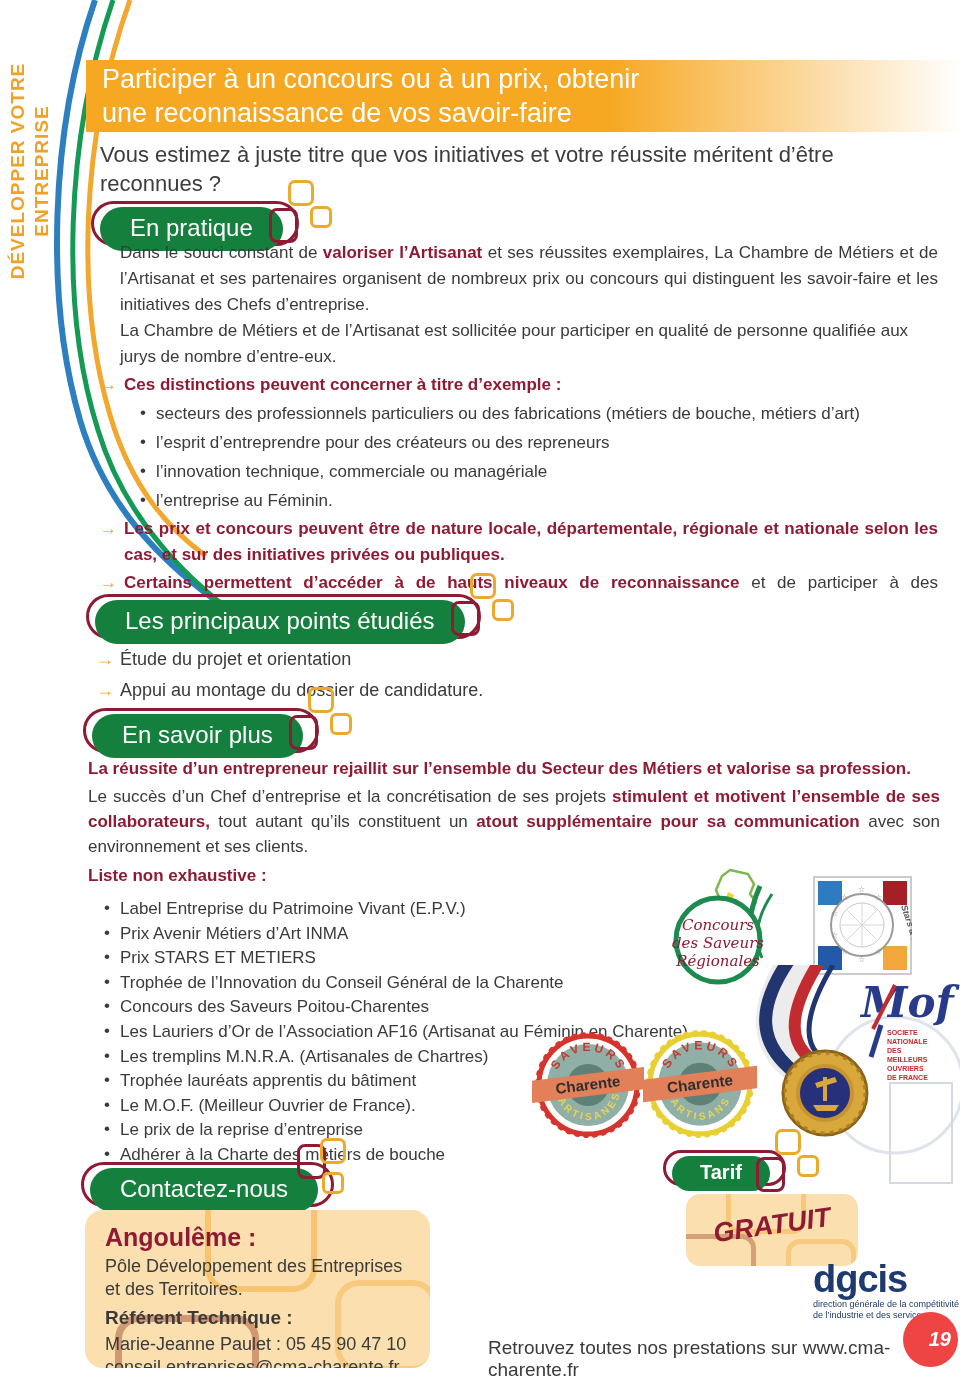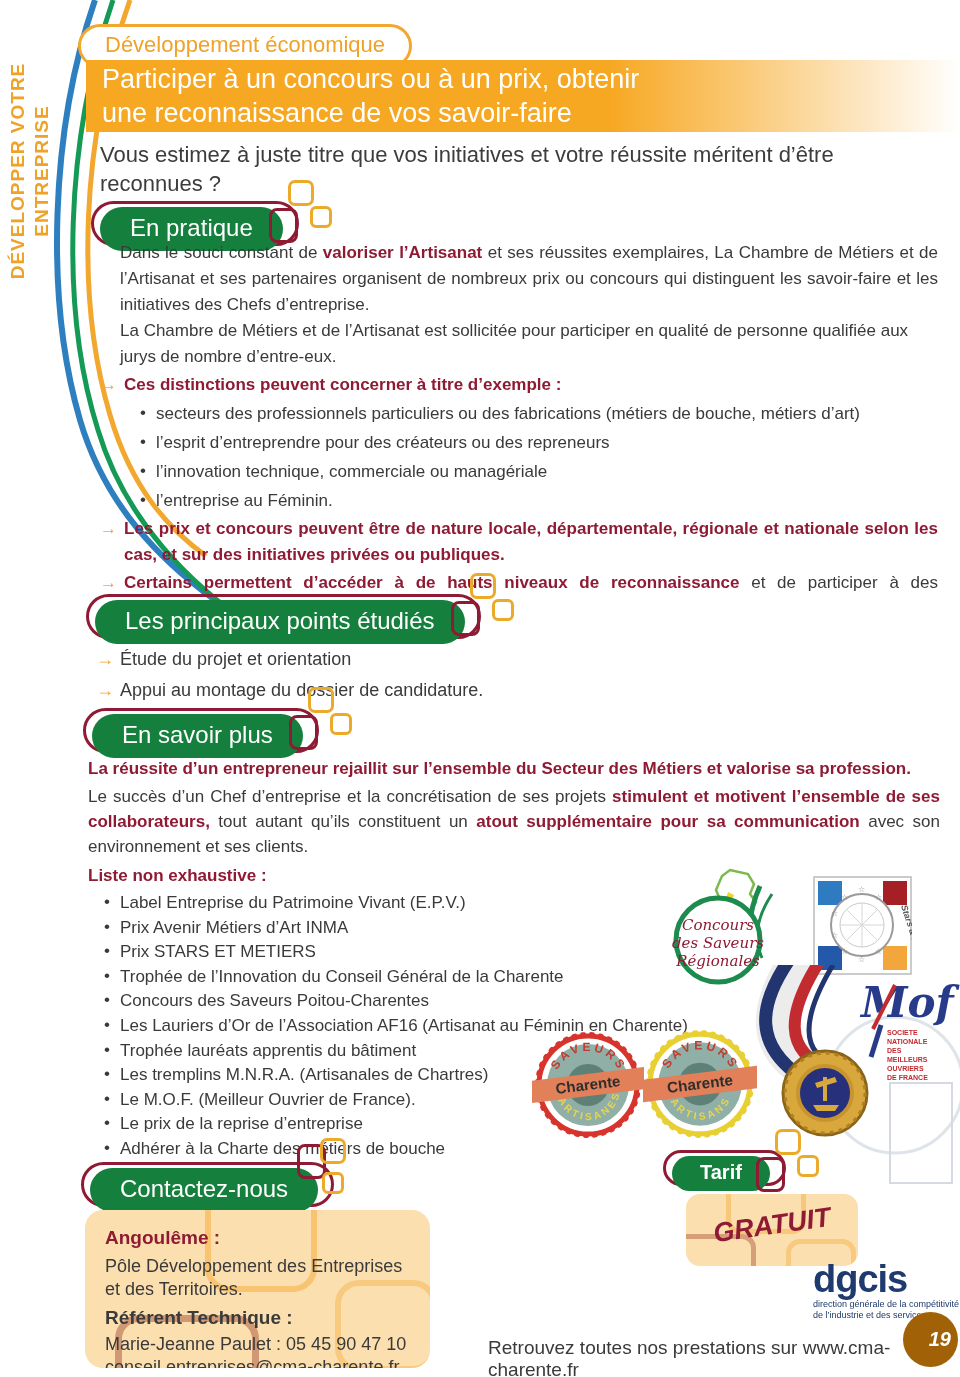--- a/index.html
+++ b/index.html
@@ -44,59 +44,58 @@
   .sp-list{width:668px;}
   .sp-list .bul{margin-left:16px;margin-top:0;line-height:24.6px;}
   
   .contact-box{position:absolute;left:85px;top:1210px;width:345px;height:158px;background:#fbdfae;
                border-radius:18px;padding:16px 0 0 20px;box-sizing:border-box;overflow:hidden;font-size:18px;line-height:23px;}
   .contact-box .dec{position:absolute;border-radius:24px;}
   .dec1{width:100px;height:110px;border:6px solid rgba(243,164,40,.45);left:120px;top:-40px;}
   .dec2{width:90px;height:80px;border:6px solid rgba(243,164,40,.35);left:250px;top:70px;}
   .dec3{width:130px;height:130px;border:7px solid rgba(166,84,58,.5);left:30px;top:105px;border-radius:28px;}
   .contact-line{position:relative;}
-  .lbl-red{color:#8f1a33;font-weight:bold;font-size:19px;margin-bottom:6px;}
+  .lbl-red{color:#8f1a33;font-weight:bold;font-size:25px;margin-bottom:6px;}
   .lbl-dark{font-weight:bold;font-size:19px;margin:5px 0 4px 0;}
   
   .gratuit-box{position:absolute;left:686px;top:1194px;width:172px;height:72px;background:#fbdfae;
                border-radius:14px;overflow:hidden;}
   .gratuit-box .dec{position:absolute;border-radius:14px;}
   .gdec1{width:70px;height:60px;border:5px solid rgba(243,164,40,.4);left:40px;top:-30px;}
   .gdec2{width:80px;height:60px;border:5px solid rgba(166,84,58,.45);left:-20px;top:40px;}
   .gdec3{width:60px;height:40px;border:5px solid rgba(243,164,40,.35);left:100px;top:45px;}
   .gratuit-text{position:absolute;left:0;top:16px;width:172px;text-align:center;
                 transform:rotate(-8deg);color:#8f1a33;font-weight:bold;font-style:italic;font-size:27px;}
   
   .abs{position:absolute;}
   .dgcis{position:absolute;left:813px;top:1262px;width:150px;color:#1e3a6e;}
   .dgcis .name{font-size:38px;font-weight:bold;letter-spacing:-1px;line-height:34px;}
   .dgcis .tag{font-size:9px;line-height:11px;margin-top:3px;}
   .footer-text{position:absolute;left:488px;top:1337px;font-size:19px;color:#3a3a3a;}
-  .pagenum{position:absolute;left:903px;top:1312px;width:55px;height:55px;border-radius:50%;background:#a16207;}
+  .pagenum{position:absolute;left:903px;top:1312px;width:55px;height:55px;border-radius:50%;background:#ef4444;}
   .pagenum span{position:absolute;right:7px;top:16px;color:#fff;font-weight:bold;font-style:italic;font-size:20px;}
   svg text{font-family:"Liberation Sans",sans-serif;}
   .serif-i{font-family:"DejaVu Serif",serif;font-style:italic;}
 </style>
 </head>
 <body>
 
 <div class="page">
 
   <svg class="curves" width="300" height="650" viewBox="0 0 300 650">
     <path d="M85,0 C40,130 35,300 70,420 C95,505 150,560 205,600" fill="none" stroke="#2e7fc0" stroke-width="6"></path>
     <path d="M103,0 C55,140 50,310 88,430 C115,520 180,585 245,628" fill="none" stroke="#149a55" stroke-width="5"></path>
     <path d="M120,0 C70,140 66,300 100,415 C122,490 160,530 196,556" fill="none" stroke="#f2a72e" stroke-width="5"></path>
   </svg>
 
   <div class="vtext">
     <div>DÉVELOPPER VOTRE</div>
     <div>ENTREPRISE</div>
   </div>
 
-  <div class="cat-tag">Développement économique</div>
 
   <div class="title-bar">
     <div>Participer à un concours ou à un prix, obtenir</div>
     <div>une reconnaissance de vos savoir-faire</div>
   </div>
   <div class="subtitle">Vous estimez à juste titre que vos initiatives et votre réussite méritent d’être reconnues ?</div>
 
   <div class="badge" style="left:100px;top:207px;">
     <div class="outline"></div>
     <div class="fill">En pratique</div>
@@ -134,29 +133,29 @@
     <div class="fill">En savoir plus</div>
     <span class="sq sq-red"></span>
     <span class="sq sq-o1"></span>
     <span class="sq sq-o2"></span>
   </div>
 
   <div class="sp-content">
     <div class="b-red just">La réussite d’un entrepreneur rejaillit sur l’ensemble du Secteur des Métiers et valorise sa profession.</div>
     <div class="just" style="margin-top:3px;"><span>Le succès d’un Chef d’entreprise et la concrétisation de ses projets </span><span class="b-red">stimulent et motivent l’ensemble de ses collaborateurs,</span><span> tout autant qu’ils constituent un </span><span class="b-red">atout supplémentaire pour sa communication</span><span> avec son environnement et ses clients.</span></div>
     <div class="b-red" style="margin-top:4px;">Liste non exhaustive :</div>
-    <div class="sp-list" style="margin-top:3px;">
+    <div class="sp-list" style="margin-top:9px;">
       <div class="bul">Label Entreprise du Patrimoine Vivant (E.P.V.)</div>
       <div class="bul">Prix Avenir Métiers d’Art INMA</div>
       <div class="bul">Prix STARS ET METIERS</div>
       <div class="bul">Trophée de l’Innovation du Conseil Général de la Charente</div>
       <div class="bul">Concours des Saveurs Poitou-Charentes</div>
       <div class="bul">Les Lauriers d’Or de l’Association AF16 (Artisanat au Féminin en Charente)</div>
+      <div class="bul">Les tremplins M.N.R.A. (Artisanales de Chartres)</div>
       <div class="bul">Trophée lauréats apprentis du bâtiment</div>
-      <div class="bul">Les tremplins M.N.R.A. (Artisanales de Chartres)</div>
       <div class="bul">Le M.O.F. (Meilleur Ouvrier de France).</div>
       <div class="bul">Le prix de la reprise d’entreprise</div>
       <div class="bul">Adhérer à la Charte des métiers de bouche</div>
     </div>
   </div>
 
   <svg class="abs" style="left:668px;top:868px;" width="125" height="120" viewBox="0 0 125 120">
     <path d="M62,2 L80,6 L86,16 L82,26 L88,34 L80,46 L66,44 L54,36 L48,22 L54,8 Z" fill="none" stroke="#7cb94e" stroke-width="2.5"></path>
     <path d="M60,24 l6,3 l-2,6 l-6,-2 Z" fill="#f4d32a"></path>
     <path d="M92,18 C80,45 78,70 88,92" fill="none" stroke="#1d8a4e" stroke-width="5"></path>

